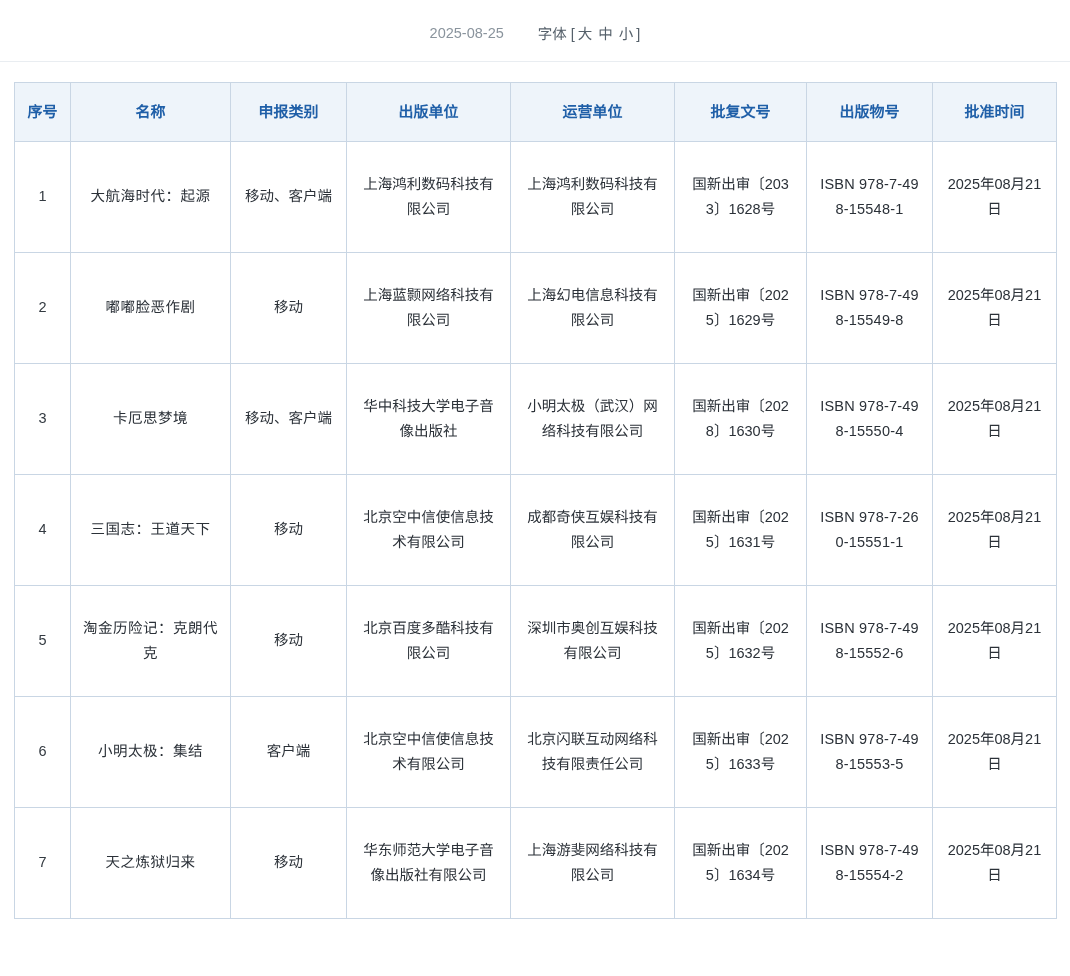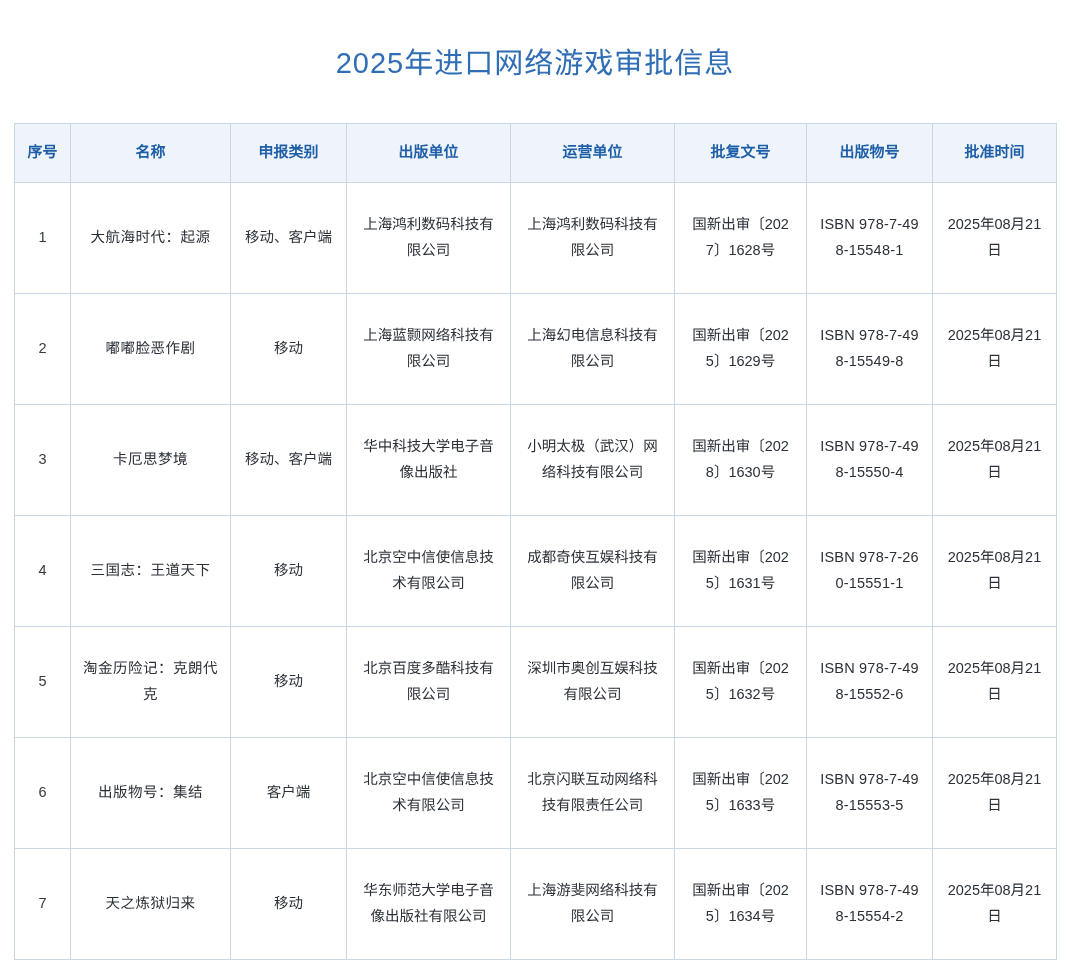--- a/index.html
+++ b/index.html
@@ -86,22 +86,28 @@
   col.c-oper  { width: 164px; }
   col.c-doc   { width: 132px; }
   col.c-isbn  { width: 126px; }
   col.c-date  { width: 124px; }
 </style>
 </head>
 <body>
 
 <div class="page">
 
-  <h1 class="doc-title">2025年进口网络游戏审批信息</h1>
-
+
+  <div class="meta-row">
+    <span class="meta-date">2025-08-25</span>
+    <span class="font-ctrl">
+      <span>字体</span>
+      <span class="fbracket">[</span><a href="#">大</a><a href="#">中</a><a href="#">小</a><span class="fbracket">]</span>
+    </span>
+  </div>
 
   <div class="table-wrap">
     <table class="approval">
       <colgroup>
         <col class="c-idx">
           <col class="c-name">
           <col class="c-type">
           <col class="c-pub">
         <col class="c-oper">
           <col class="c-doc">
@@ -120,21 +126,21 @@
           <th>批准时间</th>
         </tr>
       </thead>
       <tbody>
         <tr>
           <td class="idx">1</td>
           <td class="name">大航海时代：起源</td>
           <td>移动、客户端</td>
           <td>上海鸿利数码科技有限公司</td>
           <td>上海鸿利数码科技有限公司</td>
-          <td>国新出审〔2027〕1628号</td>
+          <td>国新出审〔2033〕1628号</td>
           <td class="isbn">ISBN 978-7-498-15548-1</td>
           <td>2025年08月21日</td>
         </tr>
         <tr>
           <td class="idx">2</td>
           <td class="name">嘟嘟脸恶作剧</td>
           <td>移动</td>
           <td>上海蓝颢网络科技有限公司</td>
           <td>上海幻电信息科技有限公司</td>
           <td>国新出审〔2025〕1629号</td>
@@ -166,21 +172,21 @@
           <td class="name">淘金历险记：克朗代克</td>
           <td>移动</td>
           <td>北京百度多酷科技有限公司</td>
           <td>深圳市奥创互娱科技有限公司</td>
           <td>国新出审〔2025〕1632号</td>
           <td class="isbn">ISBN 978-7-498-15552-6</td>
           <td>2025年08月21日</td>
         </tr>
         <tr>
           <td class="idx">6</td>
-          <td class="name">出版物号：集结</td>
+          <td class="name">小明太极：集结</td>
           <td>客户端</td>
           <td>北京空中信使信息技术有限公司</td>
           <td>北京闪联互动网络科技有限责任公司</td>
           <td>国新出审〔2025〕1633号</td>
           <td class="isbn">ISBN 978-7-498-15553-5</td>
           <td>2025年08月21日</td>
         </tr>
         <tr>
           <td class="idx">7</td>
           <td class="name">天之炼狱归来</td>

